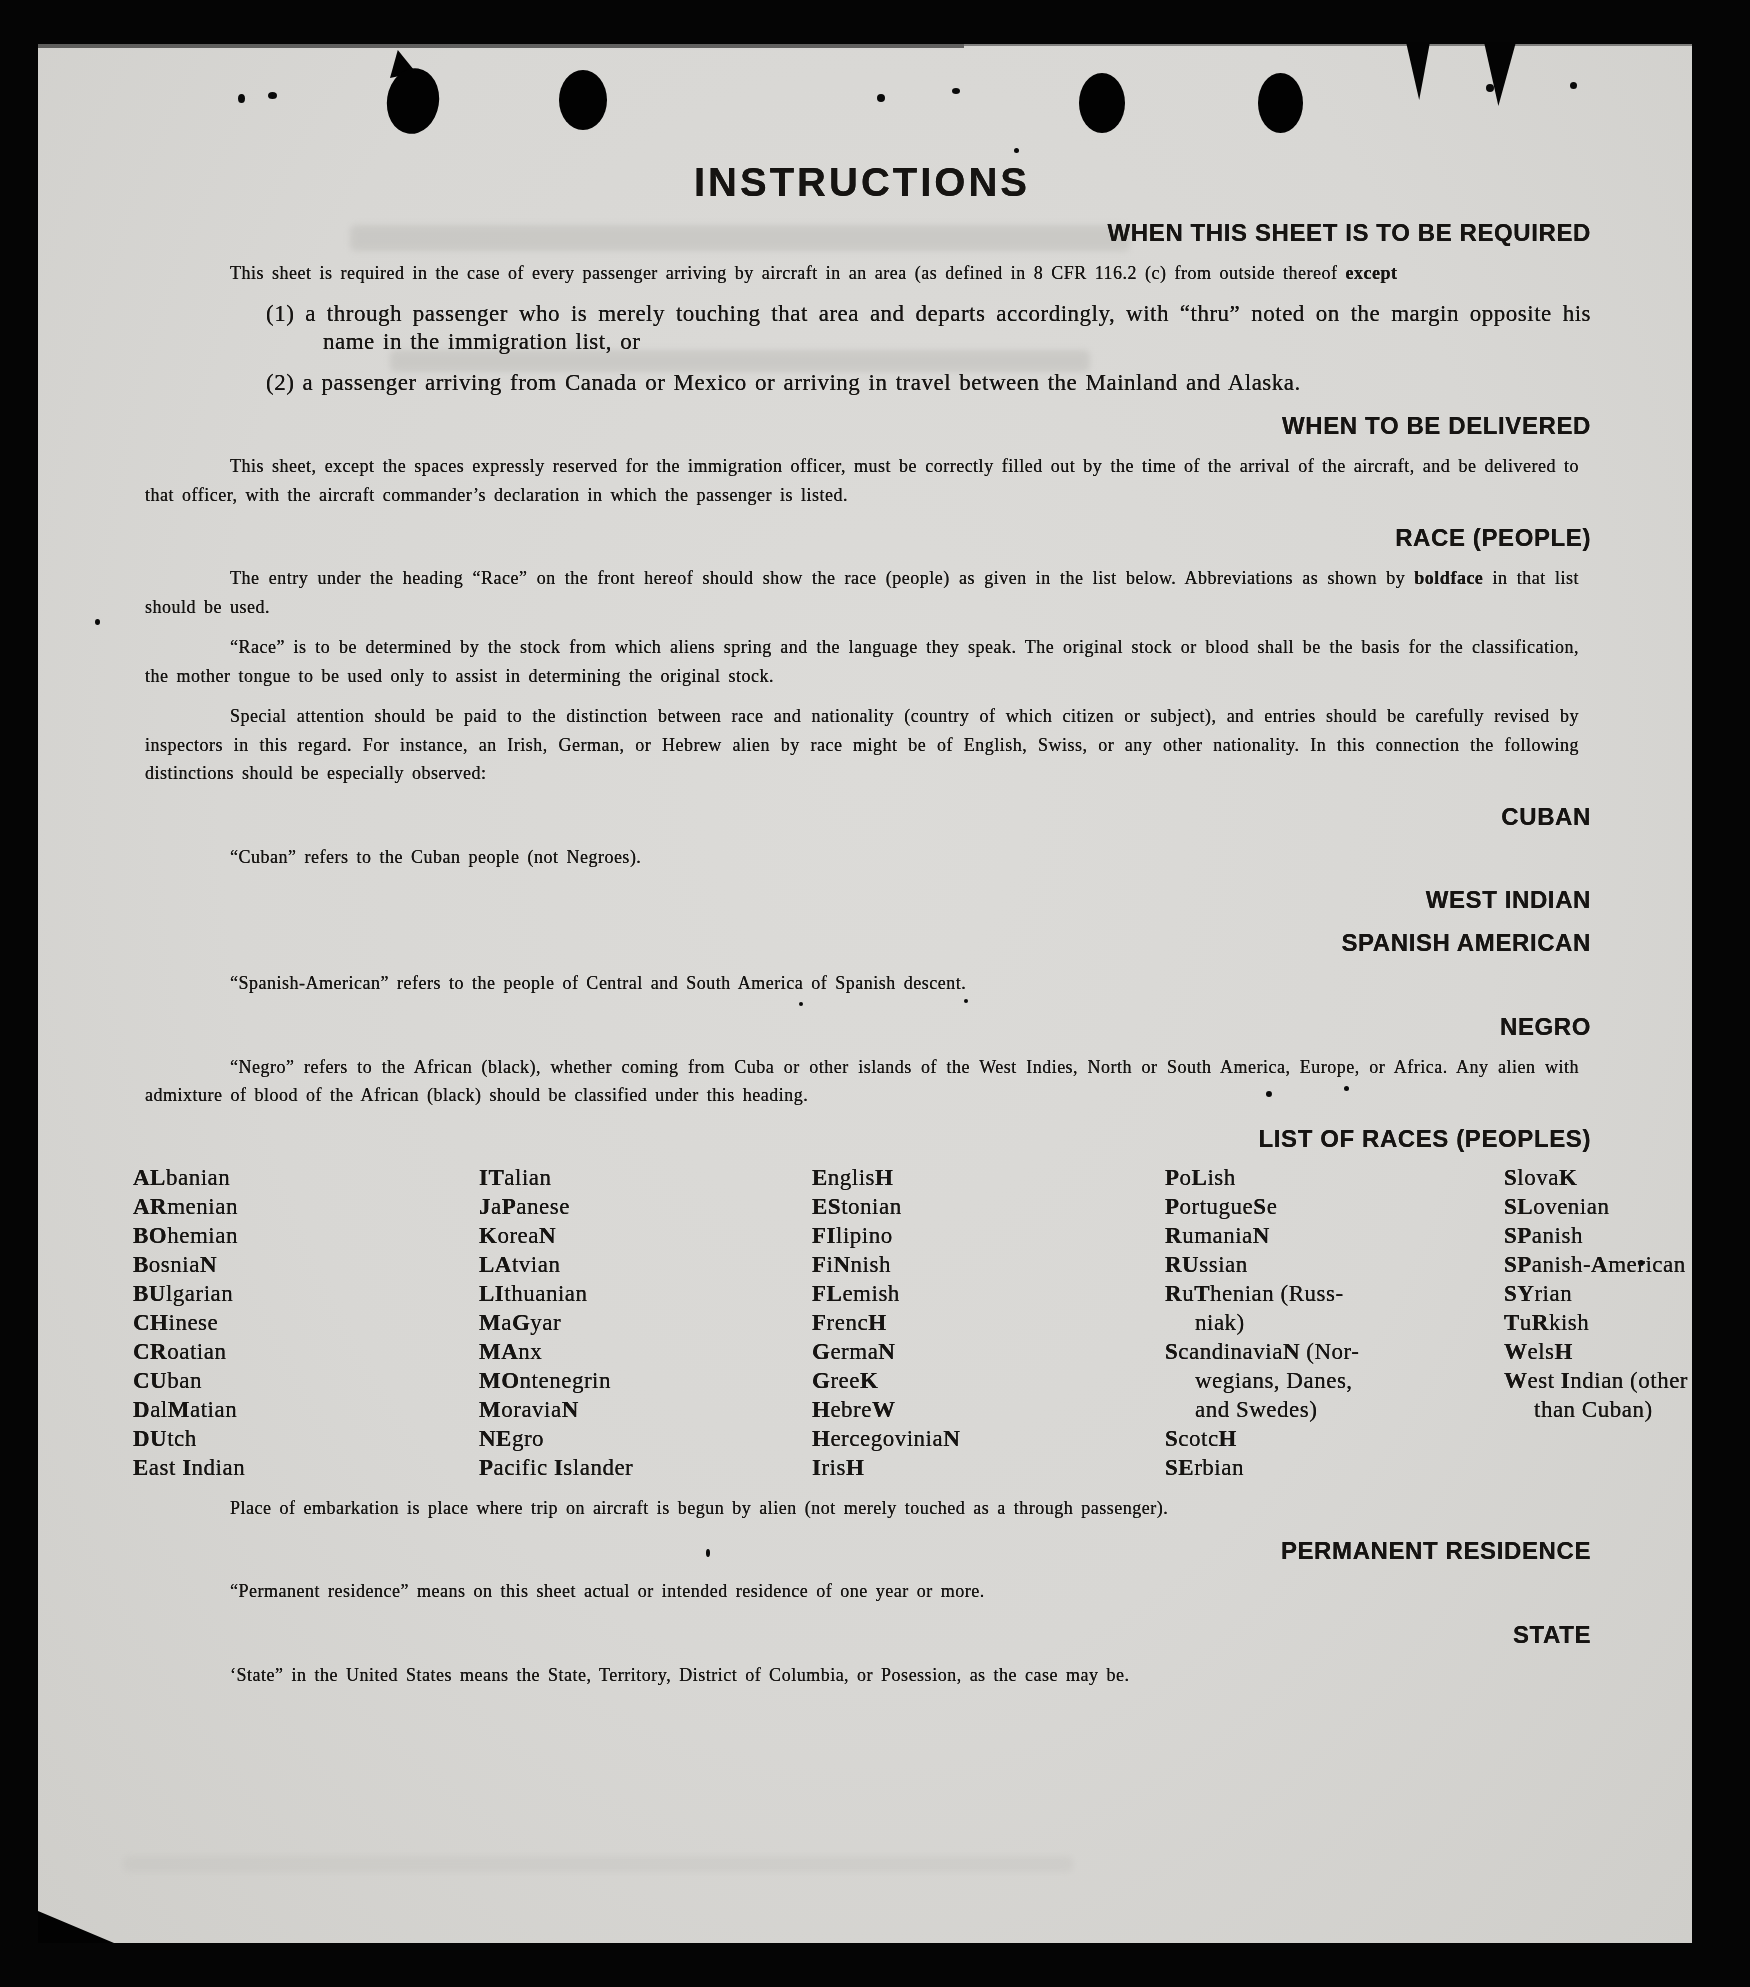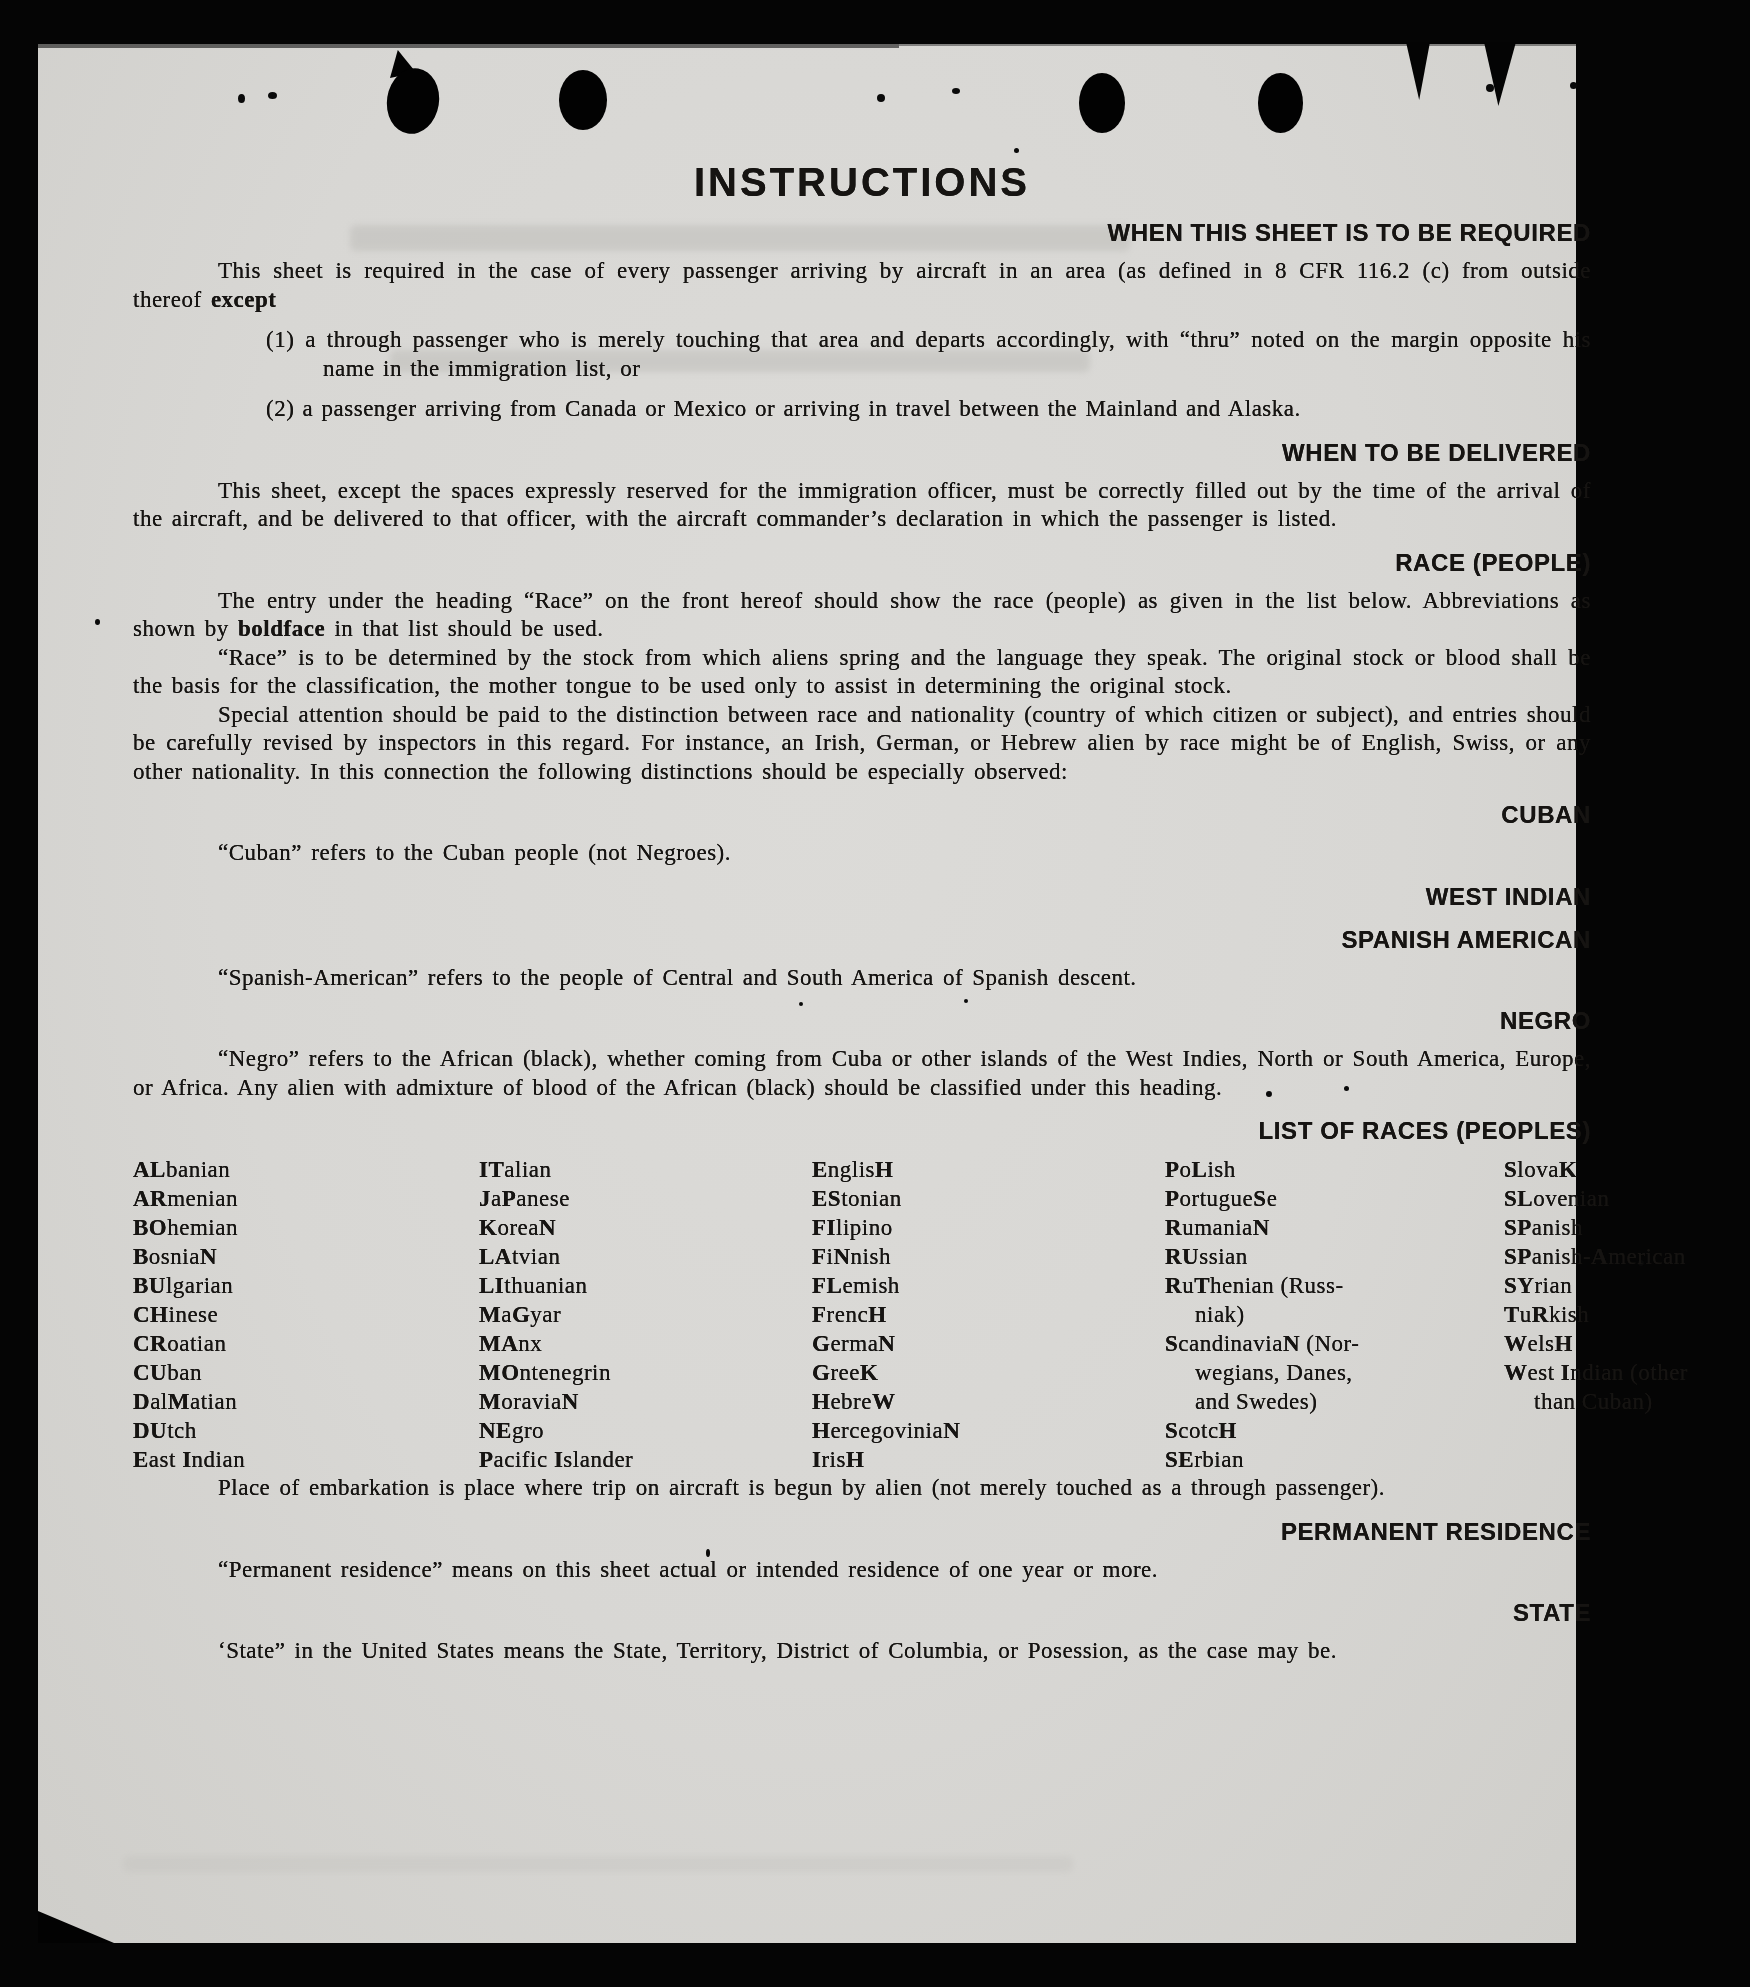--- a/index.html
+++ b/index.html
@@ -1,19 +1,19 @@
 <!DOCTYPE html>
 <html><head>
 <meta charset="utf-8">
 <style>
   html,body{margin:0;padding:0;background:#000;}
   body{width:1750px;height:1987px;position:relative;overflow:hidden;
        font-family:"Liberation Serif",serif;}
   .stage{position:absolute;inset:0;background:#050505;}
-  .paper{position:absolute;left:38px;top:44px;width:1538px;height:1899px;
+  .paper{position:absolute;left:38px;top:44px;width:1654px;height:1899px;
          background:radial-gradient(ellipse at 50% 38%, #dcdbd8 0%, #d8d7d4 55%, #cfceca 100%);
          color:#161412;text-shadow:0 0 .6px currentColor;}
   
   .hole{position:absolute;background:#020202;border-radius:50%;}
   .sp{position:absolute;background:#0a0a0a;border-radius:50%;}
   .tear{position:absolute;background:#040404;}
   .t1{left:1368px;top:-2px;width:24px;height:58px;clip-path:polygon(0 0,100% 0,55% 100%);}
   .t2{left:1446px;top:-2px;width:32px;height:64px;clip-path:polygon(0 0,100% 0,45% 100%);}
   .topedge{position:absolute;left:0;top:0;width:56%;height:4px;background:#000;opacity:.55;}
   .topedge2{position:absolute;left:56%;top:0;width:44%;height:2px;background:#000;opacity:.4;}
@@ -21,21 +21,21 @@
              clip-path:polygon(0 0,0 100%,100% 100%);}
   .ghost{position:absolute;background:#bcbbb7;filter:blur(3px);opacity:.5;border-radius:6px;}
   .holetear{position:absolute;left:352px;top:6px;width:26px;height:28px;background:#020202;
             clip-path:polygon(30% 0,100% 80%,0 100%);}
   
   .content{position:absolute;left:95px;top:0;width:1458px;padding-top:116px;}
   .title{font-family:"Liberation Sans",sans-serif;font-weight:700;font-size:40px;line-height:44px;
          letter-spacing:3px;text-align:center;}
   .h2{font-family:"Liberation Sans",sans-serif;font-weight:700;font-size:24px;line-height:28px;
       letter-spacing:.6px;text-align:right;margin-top:15px;margin-bottom:10px;}
-  .para{margin:0;text-align:justify;text-indent:85px;font-size:23px;line-height:28.5px;
+  .para{margin:12px;text-align:justify;text-indent:85px;font-size:18px;line-height:28.5px;
         letter-spacing:.5px;word-spacing:3px;}
   .hang{margin:12px 0 0 190px;text-indent:-57px;text-align:justify;font-size:23px;line-height:28.5px;
         letter-spacing:.5px;word-spacing:2px;}
   .b{font-weight:700;}
   .races{display:flex;margin-top:10px;font-size:23px;line-height:29px;letter-spacing:.5px;gap:48px;}
   .rcol{flex:0 0 auto;}
   .rcol:nth-child(1){width:298px;}
   .rcol:nth-child(2){width:285px;}
   .rcol:nth-child(3){width:305px;}
   .rcol:nth-child(4){width:291px;}

